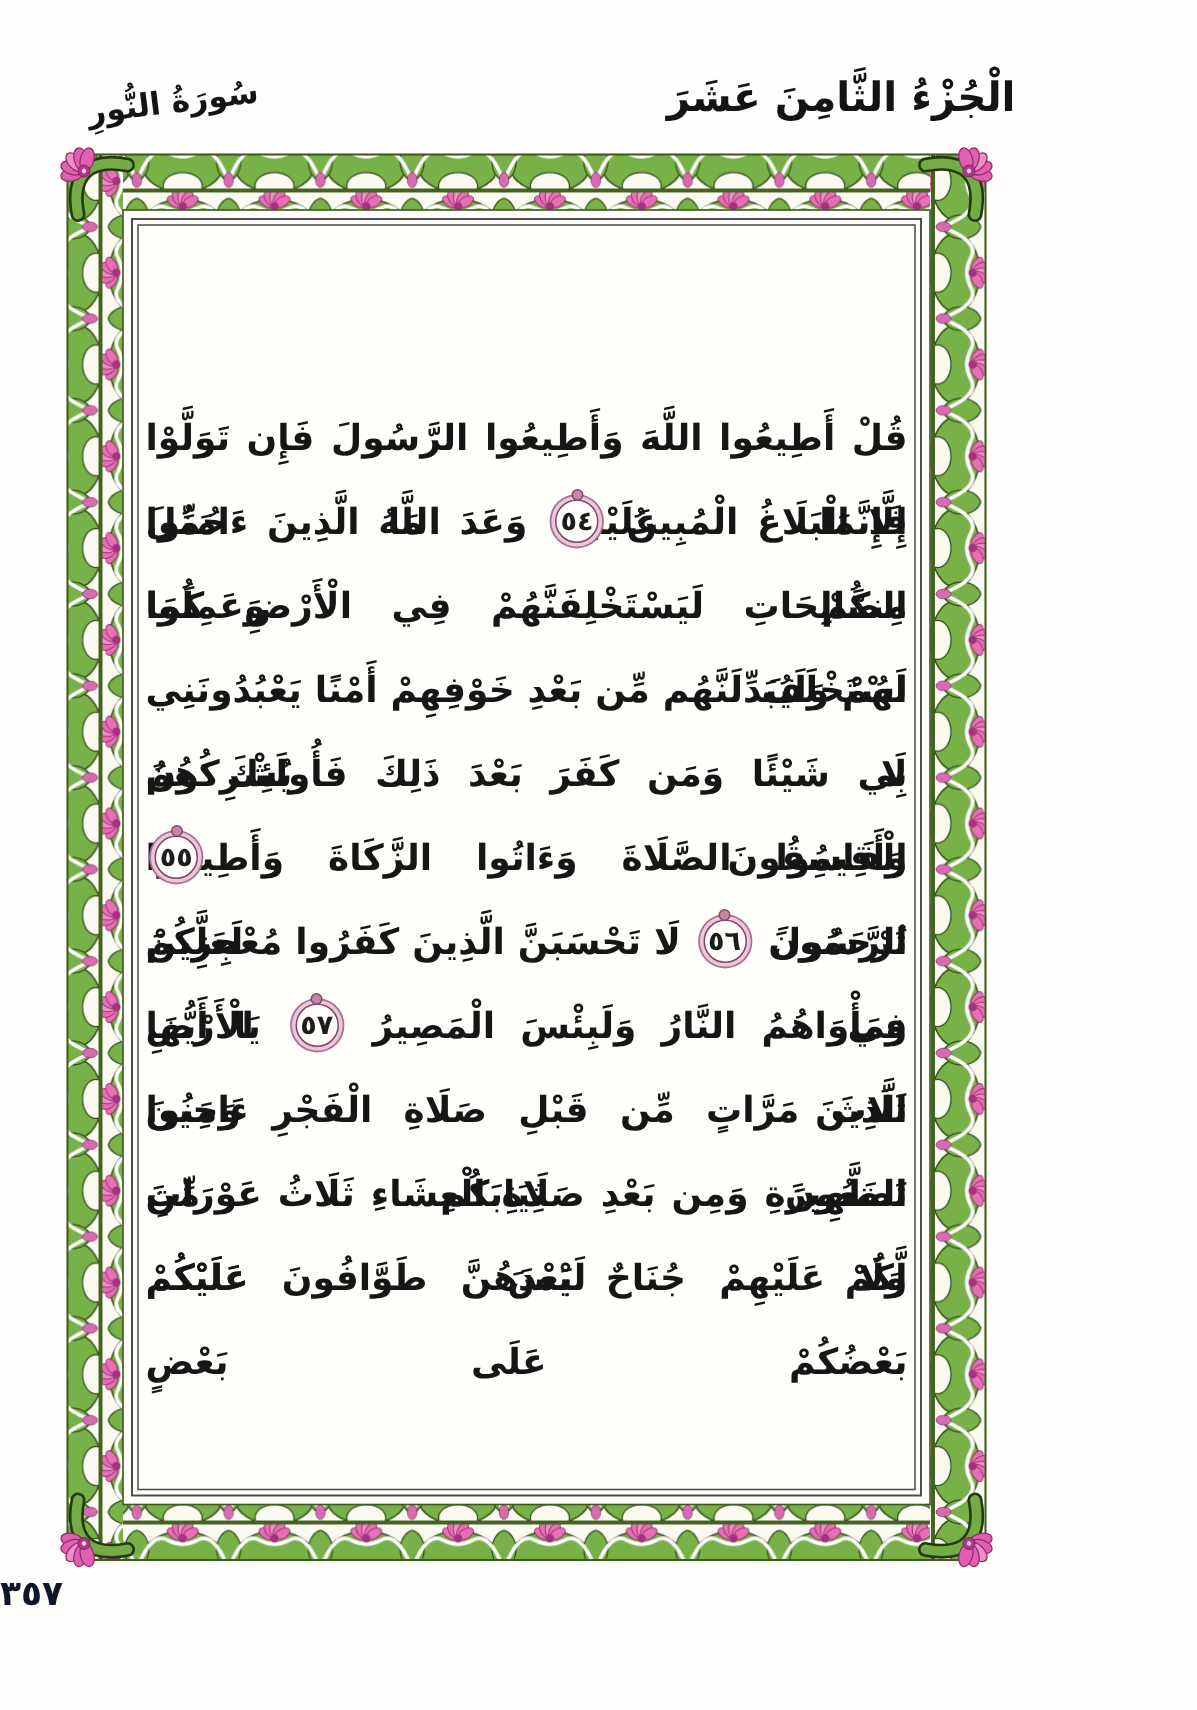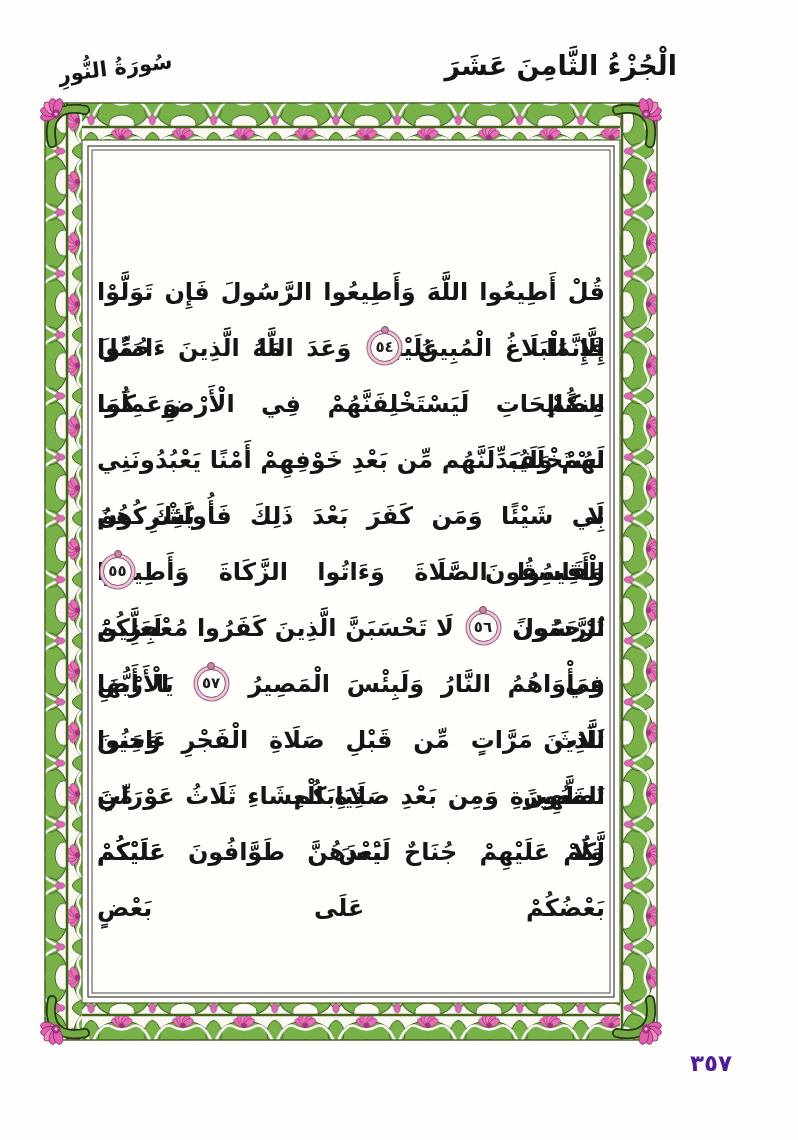--- a/index.html
+++ b/index.html
@@ -28,31 +28,31 @@
     font-size:24px;font-weight:bold;color:#161616;
   }
   .qtext{white-space:normal;}
 
   
   .aya{
     position:relative;display:inline-flex;align-items:center;justify-content:center;
     width:27px;height:27px;border-radius:50%;background:#fffdfa;
     border:1.3px solid #7d4a66;
     box-shadow:0 0 0 2.4px #eec6dc, 0 0 0 3.6px #a8718f;
-    font-size:15px;font-weight:bold;color:#1c1c1c;line-height:27px;
+    font-size:18px;font-weight:bold;color:#1c1c1c;line-height:27px;
     vertical-align:middle;margin:0 6px;top:-2px;
   }
   .aya::after{
     content:"";position:absolute;top:-8px;left:50%;transform:translateX(-50%);
     width:6px;height:6px;border-radius:50%;background:#c786a9;border:1px solid #7d4a66;
   }
 
   .pagenum{
-    position:absolute;top:1050px;left:0;width:732px;text-align:right;
-    font-size:23px;font-weight:bold;color:#4c1d95;direction:rtl;
+    position:absolute;top:1050px;left:0;width:732px;text-align:left;
+    font-size:23px;font-weight:bold;color:#0f172a;direction:rtl;
   }
 </style>
 </head>
 <body>
 
 <div class="page">
 
   <div class="hdr hdr-juz">الْجُزْءُ الثَّامِنَ عَشَرَ</div>
   <div class="hdr hdr-surah">سُورَةُ النُّورِ</div>
 

